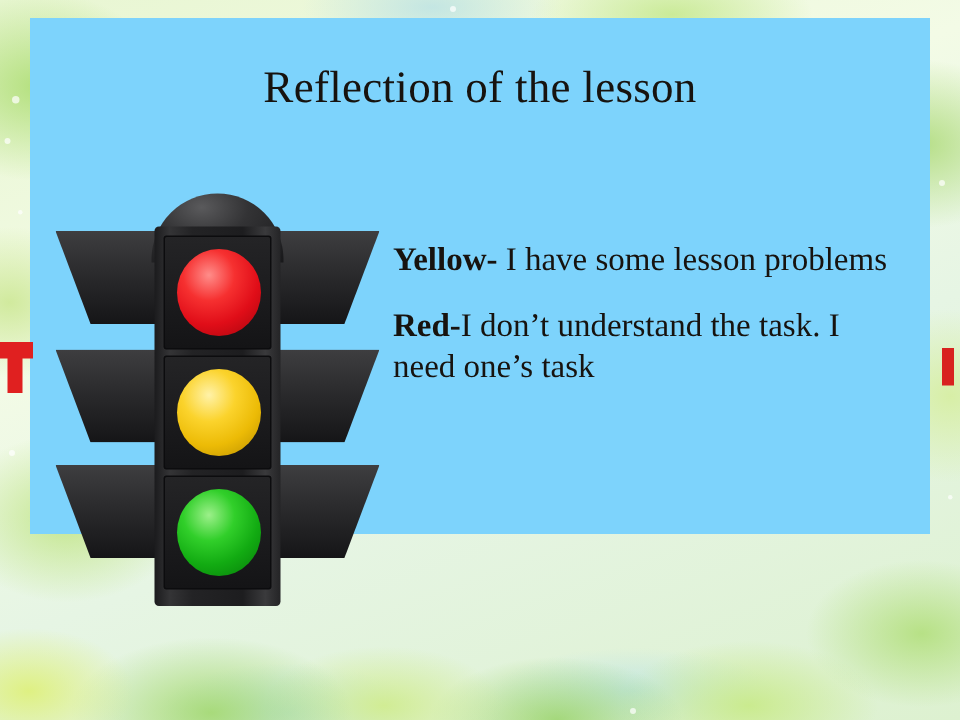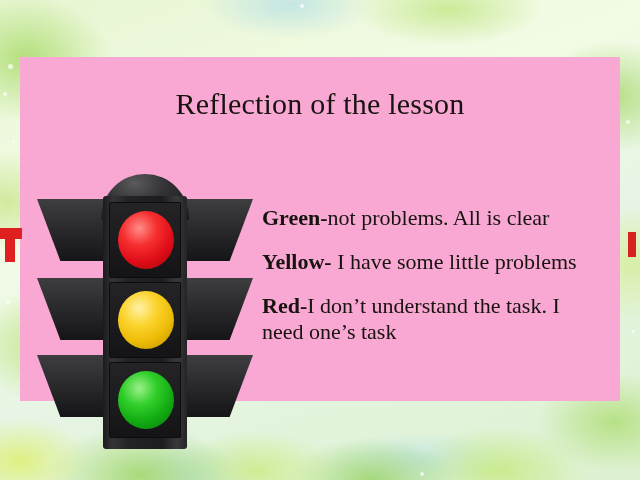--- a/index.html
+++ b/index.html
@@ -80,23 +80,22 @@
     z-index: 3;
   }
 
   
   .card {
     position: absolute;
     left: 20px;
     top: 12px;
     width: 600px;
     height: 344px;
-    background: #f9a8d4;
+    background: #7dd3fc;
     z-index: 2;
-    margin-top: 45px;
   }
 
   .title {
     position: absolute;
     left: 0;
     top: 30px;
     width: 600px;
     text-align: center;
     font-size: 30px;
     color: #17130f;
@@ -246,24 +245,21 @@
           <div class="tl-lamp lamp-yellow"></div>
         </div>
         <div class="tl-cell c3">
           <div class="tl-lamp lamp-green"></div>
         </div>
       </div>
     </div>
 
     <div class="legend">
       <p>
-        <b>Green-</b><span>not problems. All is clear</span>
-      </p>
-      <p>
-        <b>Yellow- </b><span>I have some little problems</span>
+        <b>Yellow- </b><span>I have some lesson problems</span>
       </p>
       <p>
         <b>Red-</b><span>I don’t understand the task. I need one’s task</span>
       </p>
     </div>
 
   </div>
 </div>
 
 </body></html>

